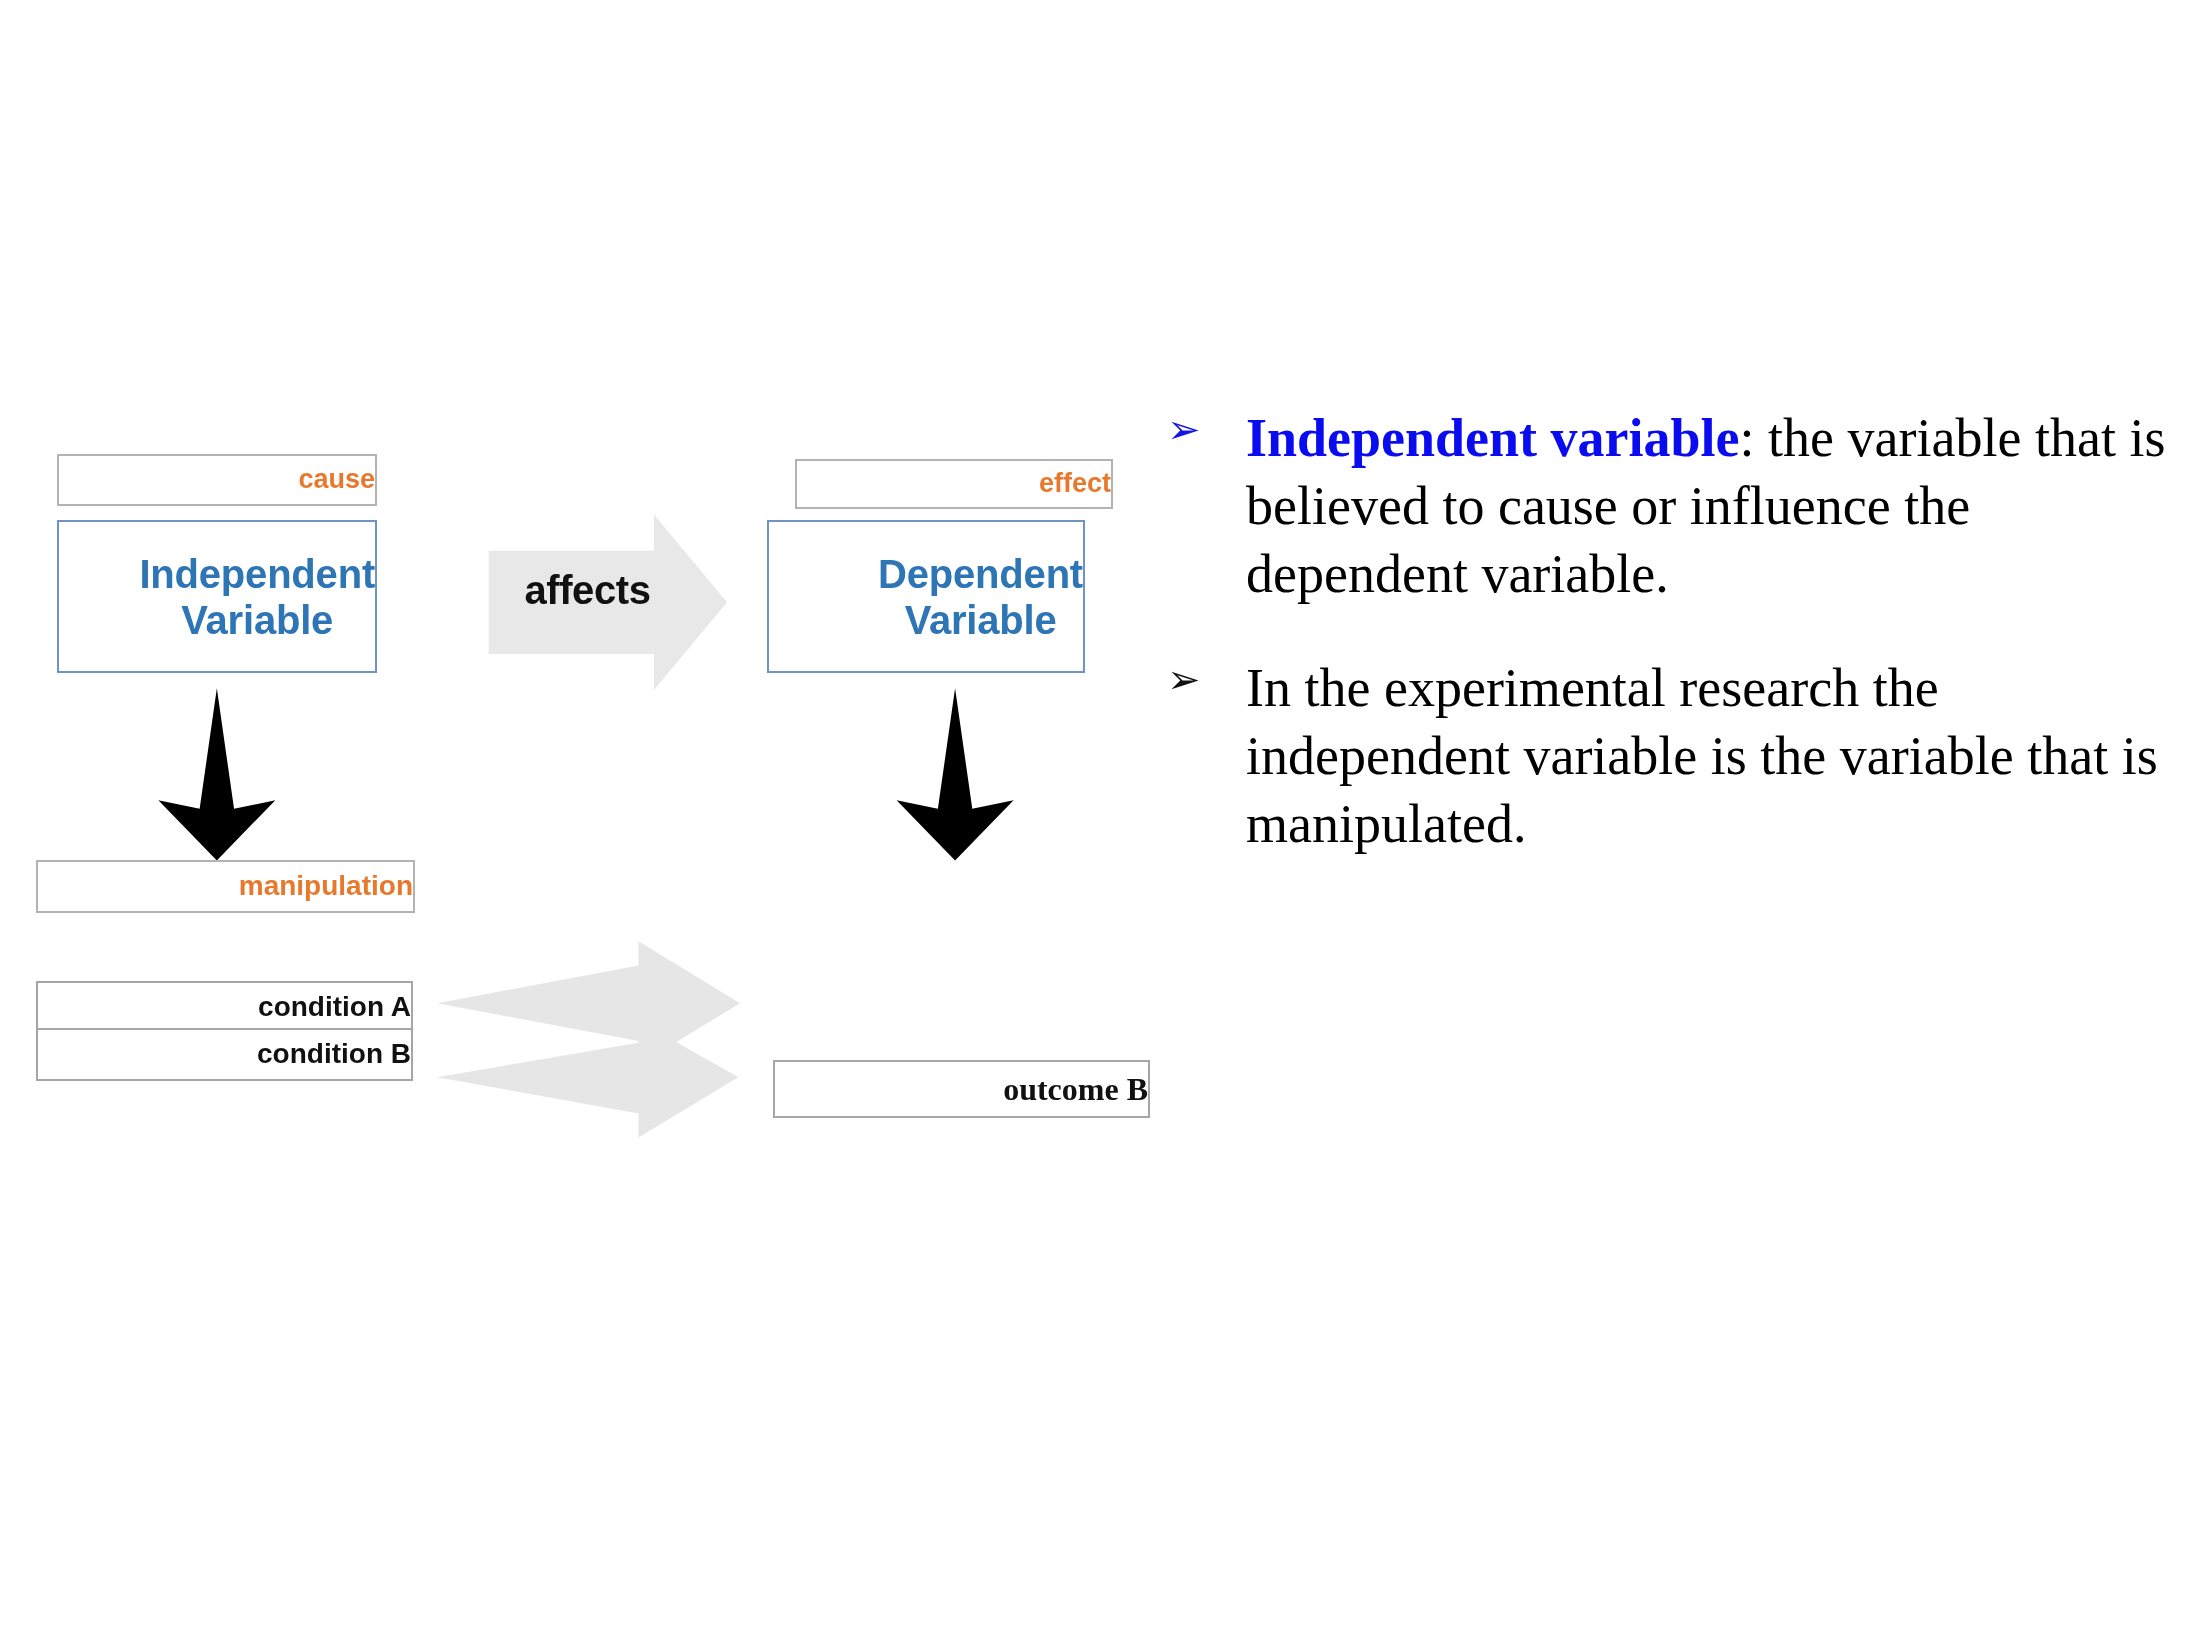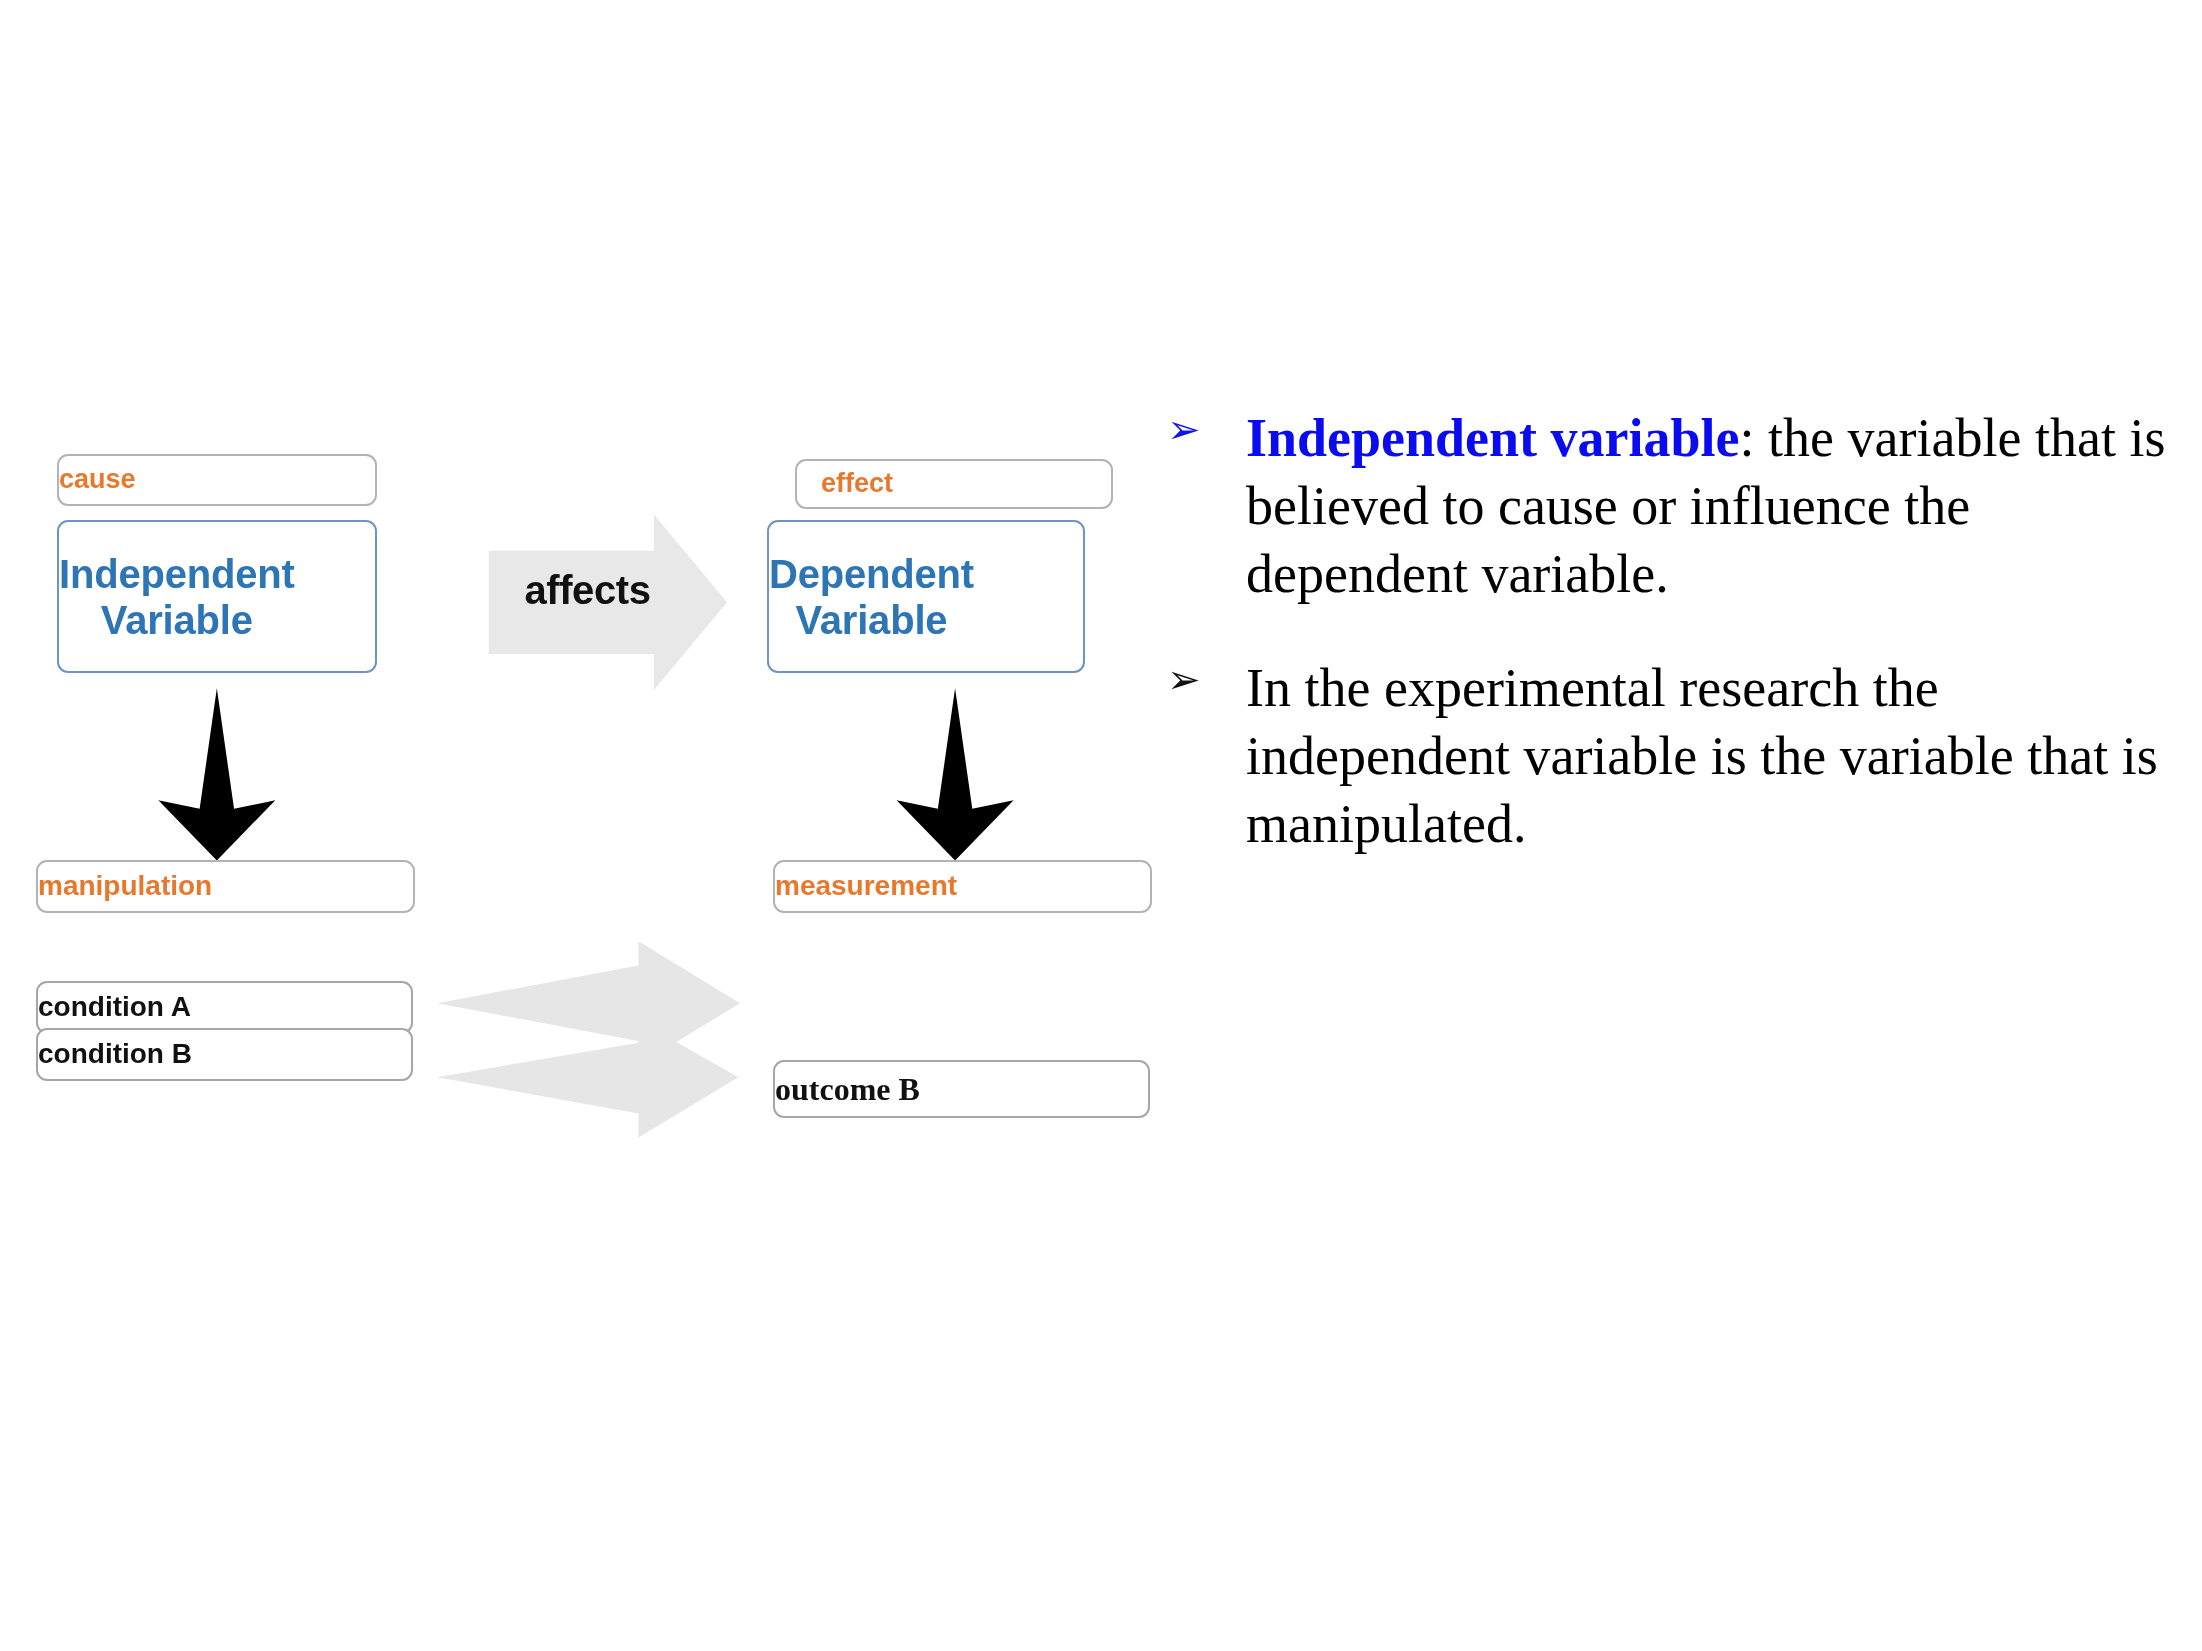--- a/index.html
+++ b/index.html
@@ -31,24 +31,23 @@
     width: 1153px;
     height: 1652px;
   }
 
   .box {
     position: absolute;
     box-sizing: border-box;
     background: #ffffff;
     display: flex;
     align-items: center;
-    justify-content: flex-start;
+    justify-content: flex-end;
     text-align: center;
     line-height: 1.15;
-    border-radius: 11px;
   }
 
   
   .label-box {
     border: 2.6px solid #b3b3b3;
     color: #e8792c;
     font-weight: bold;
   }
 
   
@@ -201,23 +200,20 @@
       <span>effect</span>
     </div>
 
     <div class="box var-box" id="box-dv">
       <span>
         <span>Dependent</span><br>
         <span>Variable</span>
       </span>
     </div>
 
-    <div class="box label-box" id="box-measure">
-      <span>measurement</span>
-    </div>
 
 
     <div class="box item-box" id="box-outB">
       <span>outcome B</span>
     </div>
 
   </div>
 
   <div class="bullets">
 

